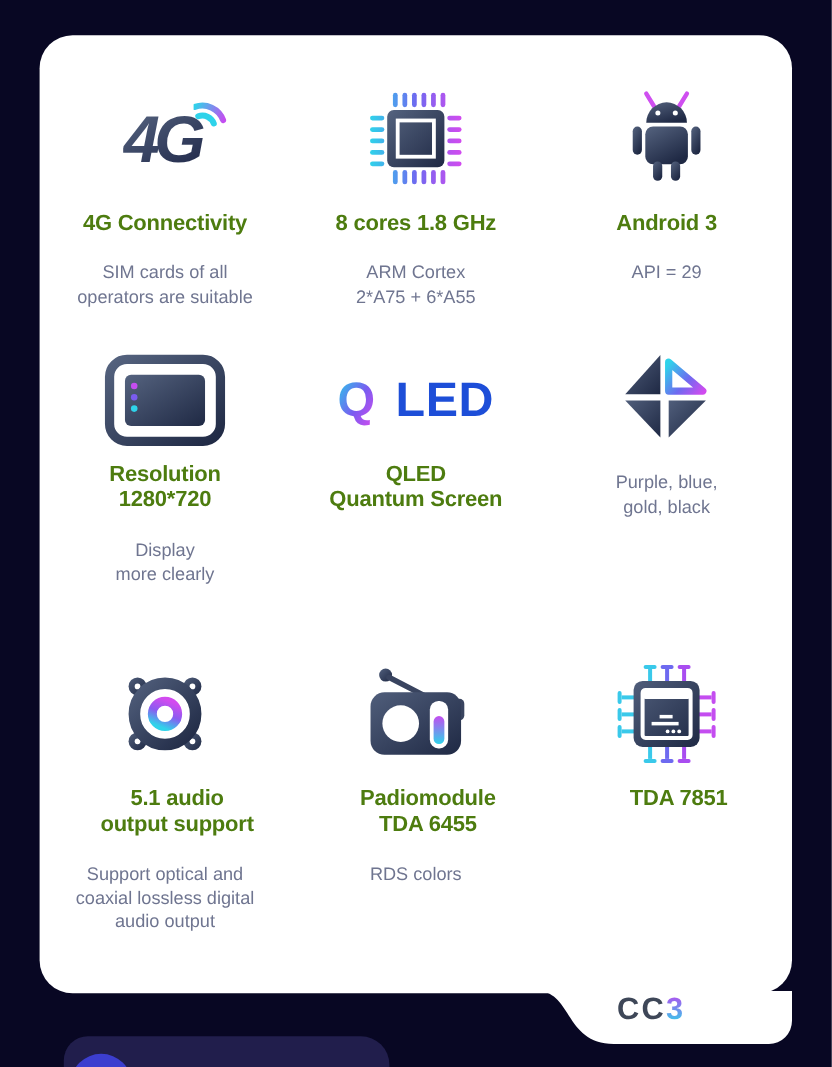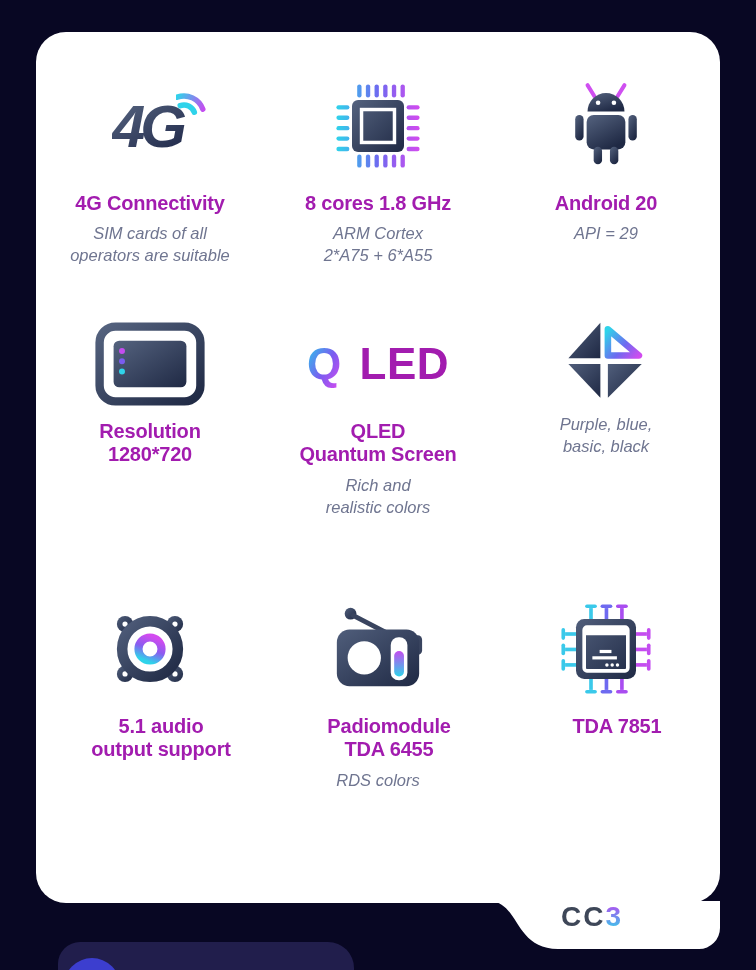--- a/index.html
+++ b/index.html
@@ -20,46 +20,46 @@
     grid-template-rows:248px 273px 1fr;
     padding-top:42px;
   }
   .cell { display:flex; flex-direction:column; align-items:center; text-align:center; }
   .icon-wrap { display:flex; align-items:center; justify-content:center; position:relative; }
   .r1 .icon-wrap { height:104px; }
   .r2 .icon-wrap { height:84px; }
   .r3 .icon-wrap { height:96px; margin-top:6px; }
   .cell h3 {
     margin:14px 0 0; font-size:20px; line-height:1.17; font-weight:bold;
-    color:#a21caf; white-space:pre-line; letter-spacing:-0.2px;
+    color:#4d7c0f; white-space:pre-line; letter-spacing:-0.2px;
   }
   .r2 h3 { }
   .r3 h3 { margin-top:18px;margin-left:22px; }
   .cell p {
-    margin:8px 0 0; font-size:16.5px; line-height:1.32;
-    color:#6f7590; white-space:pre-line;font-style:italic;
+    margin:23px 0 0; font-size:16.5px; line-height:1.32;
+    color:#6f7590; white-space:pre-line;
   }
 
   
   .fourg { position:relative;text-align:right; }
   .fourg-text {
     font-style:italic; font-weight:800; font-size:60px; letter-spacing:-5px;
     background:linear-gradient(150deg,#55637f 10%,#20294a 90%);
     -webkit-background-clip:text; background-clip:text; color:transparent;
     padding-right:6px;
   }
   .fourg-waves { position:absolute; right:-34px; top:-10px; }
 
   
   .qled { font-weight:800; font-size:44px; letter-spacing:0.5px; }
   .qled-q {
     background:linear-gradient(120deg,#28c9ea 5%,#7a5cf0 55%,#d24bef 95%);
     -webkit-background-clip:text; background-clip:text; color:transparent;
   }
-  .qled-led { color:#a21caf;margin-left:18px; }
+  .qled-led { color:#1d4ed8;margin-left:18px; }
 
   
   .tab { position:absolute; left:490px; top:901px; width:230px; height:48px; }
   .logo {
     position:absolute; left:492px; top:902px; width:200px; text-align:center;
     font-size:28px; font-weight:bold; letter-spacing:2px; line-height:30px;
   }
   .logo-cc { color:#3e4758; }
   .logo-3 {
     background:linear-gradient(180deg,#b44df0 10%,#38c9ea 90%);
@@ -168,21 +168,21 @@
             <path d="M29,38 A21,21 0 0 1 71,38 Z" fill="url(#sl2)"></path>
             <circle cx="41" cy="28" r="2.6" fill="#ffffff"></circle>
             <circle cx="59" cy="28" r="2.6" fill="#ffffff"></circle>
             <rect x="28" y="42" width="44" height="39" rx="8" fill="url(#sl2)"></rect>
             <rect x="15" y="42" width="9.5" height="29" rx="4.75" fill="url(#sl2)"></rect>
             <rect x="75.5" y="42" width="9.5" height="29" rx="4.75" fill="url(#sl2)"></rect>
             <rect x="36" y="78" width="9.5" height="20" rx="4.75" fill="url(#sl2)"></rect>
             <rect x="54.5" y="78" width="9.5" height="20" rx="4.75" fill="url(#sl2)"></rect>
           </svg>
         </div>
-        <h3>Android 20</h3>
+        <h3>Android 3</h3>
         <p>API = 29</p>
       </div>
 
       <div class="cell r2">
         <div class="icon-wrap">
           <svg width="112" height="86" viewBox="0 0 120 92">
             <defs>
               <linearGradient id="sl3" x1="0" y1="0" x2="1" y2="1">
                 <stop offset="0" stop-color="#55637f"></stop>
                   <stop offset="1" stop-color="#1f2944"></stop>
@@ -190,32 +190,32 @@
             </defs>
             <rect x="6" y="6" width="108" height="80" rx="17" fill="none" stroke="url(#sl3)" stroke-width="9"></rect>
             <rect x="21" y="21" width="78" height="50" rx="6" fill="url(#sl3)"></rect>
             <circle cx="30" cy="32" r="3.2" fill="#c44df0"></circle>
             <circle cx="30" cy="43" r="3.2" fill="#7a5cf0"></circle>
             <circle cx="30" cy="54" r="3.2" fill="#2fd3ea"></circle>
           </svg>
         </div>
         <h3>Resolution
 1280*720</h3>
+        <p>Display
+more clearly</p>
       </div>
 
       <div class="cell r2">
         <div class="icon-wrap">
           <div class="qled">
             <span class="qled-q">Q</span><span class="qled-led">LED</span>
           </div>
         </div>
         <h3>QLED
 Quantum Screen</h3>
-        <p>Rich and
-realistic colors</p>
       </div>
 
       <div class="cell r2">
         <div class="icon-wrap">
           <svg width="94" height="94" viewBox="0 0 100 100">
             <defs>
               <linearGradient id="sl4" x1="0" y1="0" x2="1" y2="1">
                 <stop offset="0" stop-color="#505e7b"></stop>
                   <stop offset="1" stop-color="#1f2944"></stop>
               </linearGradient>
@@ -225,21 +225,21 @@
                   <stop offset="1" stop-color="#d24bef"></stop>
               </linearGradient>
             </defs>
             <polygon points="44,6 44,44 10,44" fill="url(#sl4)"></polygon>
             <path d="M52,13 L85,41 L52,41 Z" fill="none" stroke="url(#tri)" stroke-width="7" stroke-linejoin="round"></path>
             <polygon points="10,50 44,50 44,86" fill="url(#sl4)"></polygon>
             <polygon points="52,50 88,50 52,86" fill="url(#sl4)"></polygon>
           </svg>
         </div>
         <p>Purple, blue,
-basic, black</p>
+gold, black</p>
       </div>
 
       <div class="cell r3">
         <div class="icon-wrap">
           <svg width="96" height="96" viewBox="0 0 100 100">
             <defs>
               <linearGradient id="sl5" x1="0" y1="0" x2="1" y2="1">
                 <stop offset="0" stop-color="#505e7b"></stop>
                   <stop offset="1" stop-color="#1f2944"></stop>
               </linearGradient>
@@ -256,20 +256,23 @@
             <circle cx="24" cy="24" r="2.7" fill="#ffffff"></circle>
             <circle cx="76" cy="24" r="2.7" fill="#ffffff"></circle>
             <circle cx="24" cy="76" r="2.7" fill="#ffffff"></circle>
             <circle cx="76" cy="76" r="2.7" fill="#ffffff"></circle>
             <circle cx="50" cy="50" r="29" fill="none" stroke="url(#sl5)" stroke-width="11"></circle>
             <circle cx="50" cy="50" r="12" fill="none" stroke="url(#donut)" stroke-width="8.5"></circle>
           </svg>
         </div>
         <h3>5.1 audio
 output support</h3>
+        <p>Support optical and
+coaxial lossless digital
+audio output</p>
       </div>
 
       <div class="cell r3">
         <div class="icon-wrap">
           <svg width="98" height="98" viewBox="0 0 100 100">
             <defs>
               <linearGradient id="sl6" x1="0" y1="0" x2="1" y2="1">
                 <stop offset="0" stop-color="#505e7b"></stop>
                   <stop offset="1" stop-color="#1f2944"></stop>
               </linearGradient>

